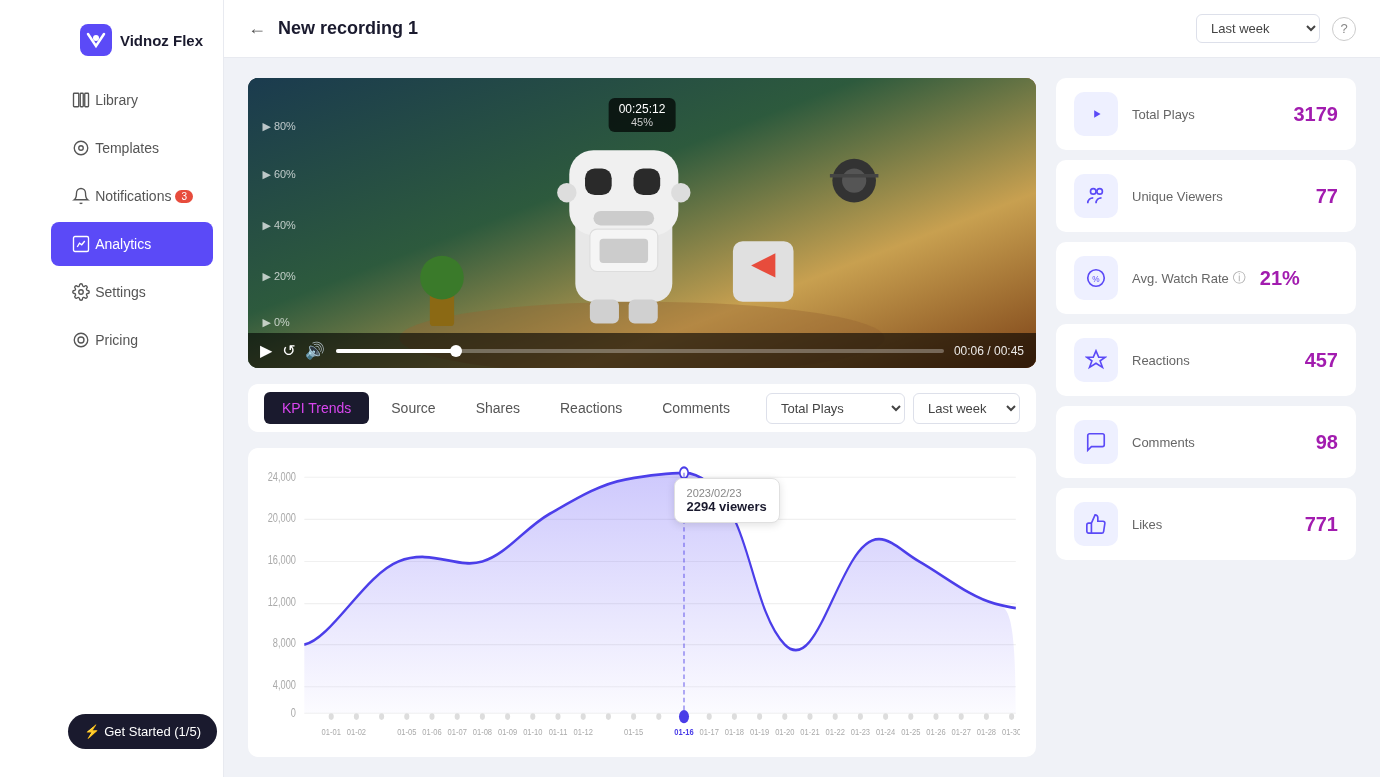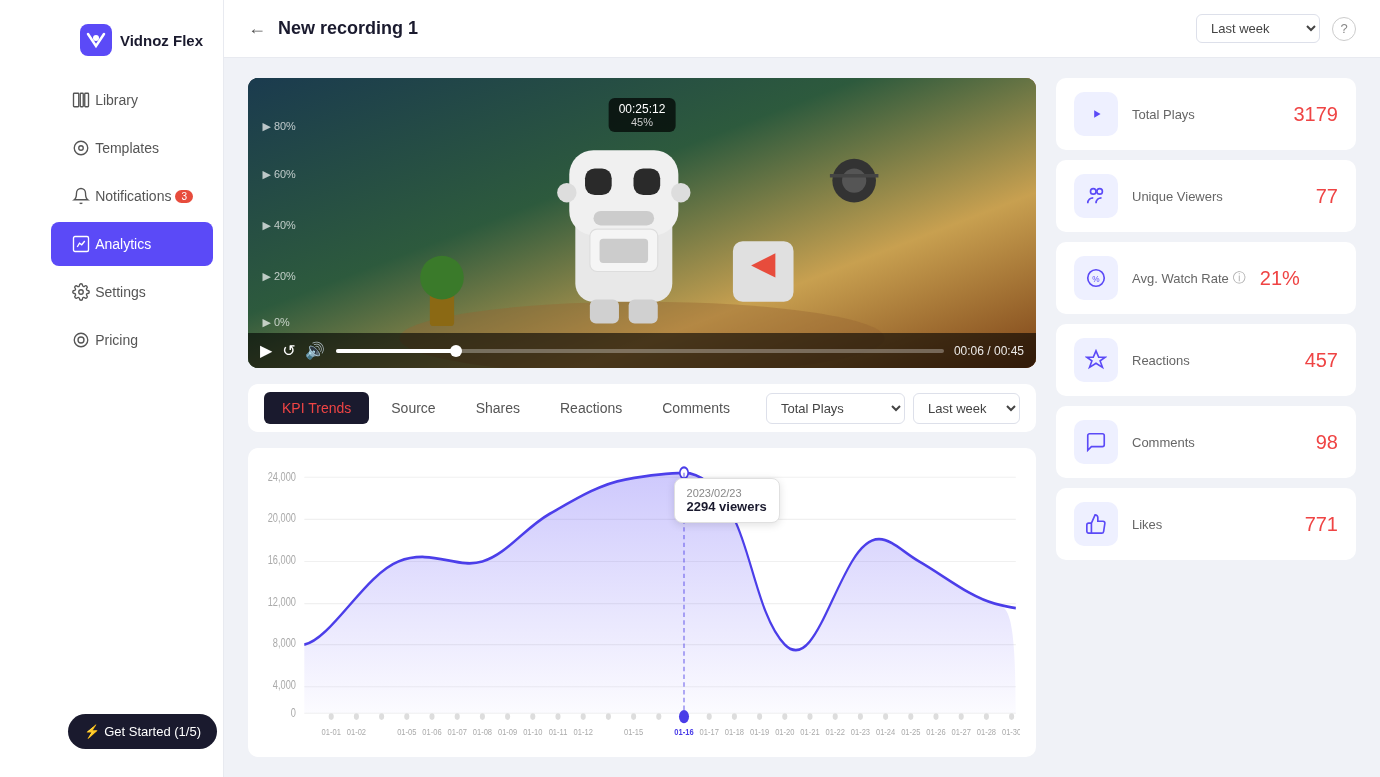--- a/index.html
+++ b/index.html
@@ -247,21 +247,21 @@
       border-radius: 6px;
       border: none;
       background: none;
       font-size: 14px;
       cursor: pointer;
       color: #555;
       font-weight: 500;
     }
     .tab-btn.active {
       background: #1a1a2e;
-      color: #ef4444;
+      color: #d946ef;
     }
     .tabs-right {
       margin-left: auto;
       display: flex;
       gap: 8px;
     }
     .tab-dropdown {
       border: 1px solid #dde0ea;
       border-radius: 6px;
       padding: 6px 10px;
@@ -324,22 +324,22 @@
       font-size: 20px;
       flex-shrink: 0;
     }
     .stat-label {
       font-size: 13px;
       color: #666;
       flex: 1;
     }
     .stat-value {
       font-size: 20px;
-      font-weight: 400;
-      color: #ef4444;
+      font-weight: 700;
+      color: #a21caf;
     }
     .stat-info {
       display: flex;
       align-items: center;
       gap: 4px;
     }
     .info-icon {
       color: #aaa;
       font-size: 13px;
       cursor: pointer;

